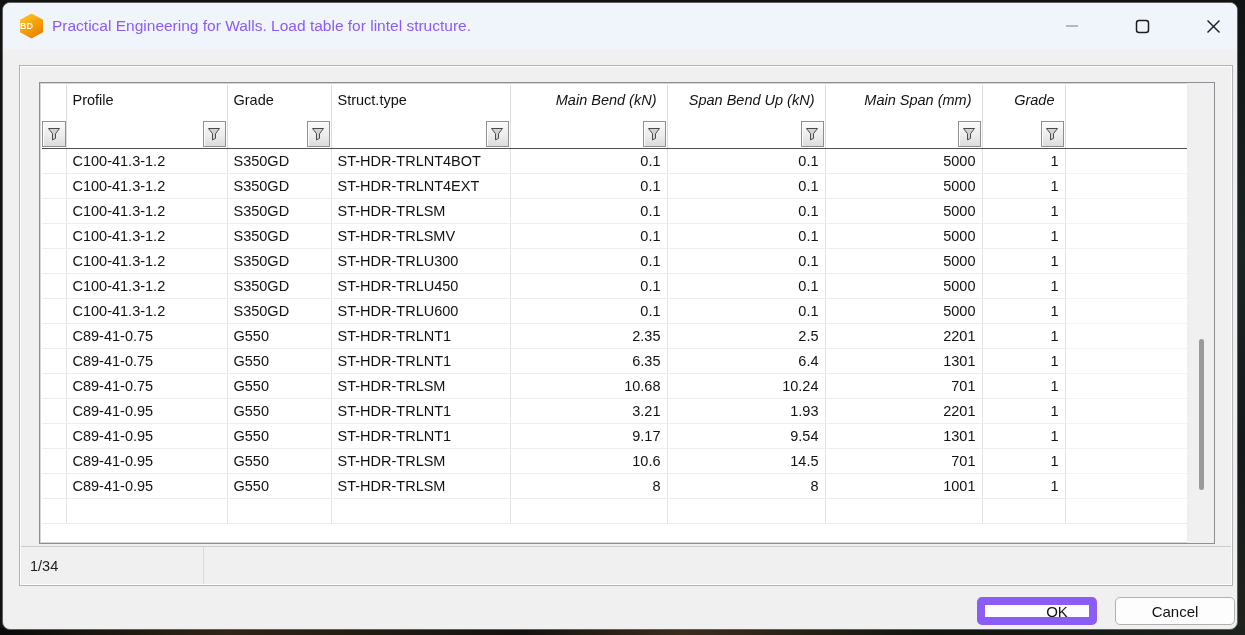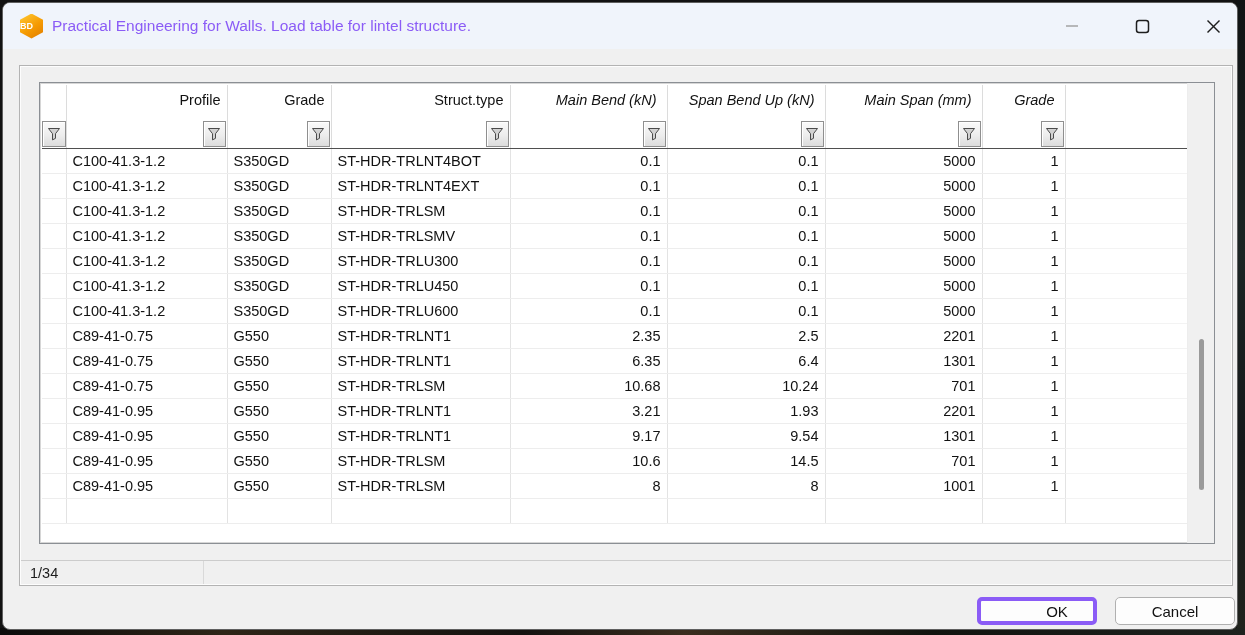--- a/index.html
+++ b/index.html
@@ -71,21 +71,21 @@
   .grid-table col.c2{width:104px;} .grid-table col.c3{width:179px;}
   .grid-table col.c4{width:157px;} .grid-table col.c5{width:158px;}
   .grid-table col.c6{width:157px;} .grid-table col.c7{width:83px;}
   .grid-table col.c8{width:auto;}
   .grid-table th, .grid-table td{
     border-right:1px solid #e3e3e3;
     font-weight:normal; font-size:14.5px; color:#121212;
     white-space:nowrap; overflow:hidden;
   }
   .grid-table th:last-child, .grid-table td:last-child{ border-right:none; }
-  .hdr-row th{ height:30px; text-align:right; padding:0 6px; vertical-align:middle; border-right:1px solid #dcdcdc; }
+  .hdr-row th{ height:30px; text-align:left; padding:0 6px; vertical-align:middle; border-right:1px solid #dcdcdc; }
   .hdr-row th.num{ text-align:right; padding-right:10px;font-style:italic; }
   .filter-row td{ height:33px; border-bottom:1px solid #4f4f4f; position:relative; border-right:1px solid #dcdcdc; }
   .data-row td{ height:25px; border-bottom:1px solid #ededed; padding:0 6px; }
   .data-row td.num{ text-align:right; }
   .data-row td.filler{ border-bottom:1px solid #f3f3f3; }
   .empty-row td{ height:25px; border-bottom:1px solid #ededed; }
 
   .funnel-btn{
     position:absolute; right:1px; bottom:1px; width:23px; height:26px;
     background:linear-gradient(180deg,#fafafa 0%,#ededed 55%,#dcdcdc 100%);
@@ -100,40 +100,40 @@
     flex:0 0 27px; background:#f0f0f0; position:relative;
     border-left:1px solid #ededed;
   }
   .vthumb{
     position:absolute; left:11px; top:256px; width:5px; height:151px;
     background:#9a9a9a; border-radius:3px;
   }
 
   
   .statusbar{
-    position:absolute; left:1px; right:1px; bottom:1px; height:24px;
+    position:absolute; left:1px; right:1px; bottom:1px; height:38px;
     border-top:1px solid #cccccc;
     display:flex; align-items:stretch;
     background:#f0f0f0;
     font-size:14.5px; color:#1c1c1c;margin-top:34px;
   }
   .status-cell-left{
     width:183px; border-right:1px solid #d9d9d9;
     display:flex; align-items:center; padding-left:9px;
   }
   .status-cell-rest{ flex:1; }
 
   
   .btn{
     position:absolute; top:594px; width:120px; height:28px;
     background:#fdfdfd; border-radius:5px;
     display:flex; align-items:center; justify-content:center;
     font-size:15px; color:#111;
   }
-  .btn-ok{ left:974px; border:4px solid #8b5cf6;padding-left:40px; }
+  .btn-ok{ left:974px; border:8px solid #8b5cf6;padding-left:40px; }
   .btn-cancel{ left:1112px; border:1px solid #b0b0b0; }
 </style>
 </head>
 <body>
 
 <div class="backdrop-right"></div>
 <div class="backdrop-bottom"></div>
 
 <div class="dialog">
 

